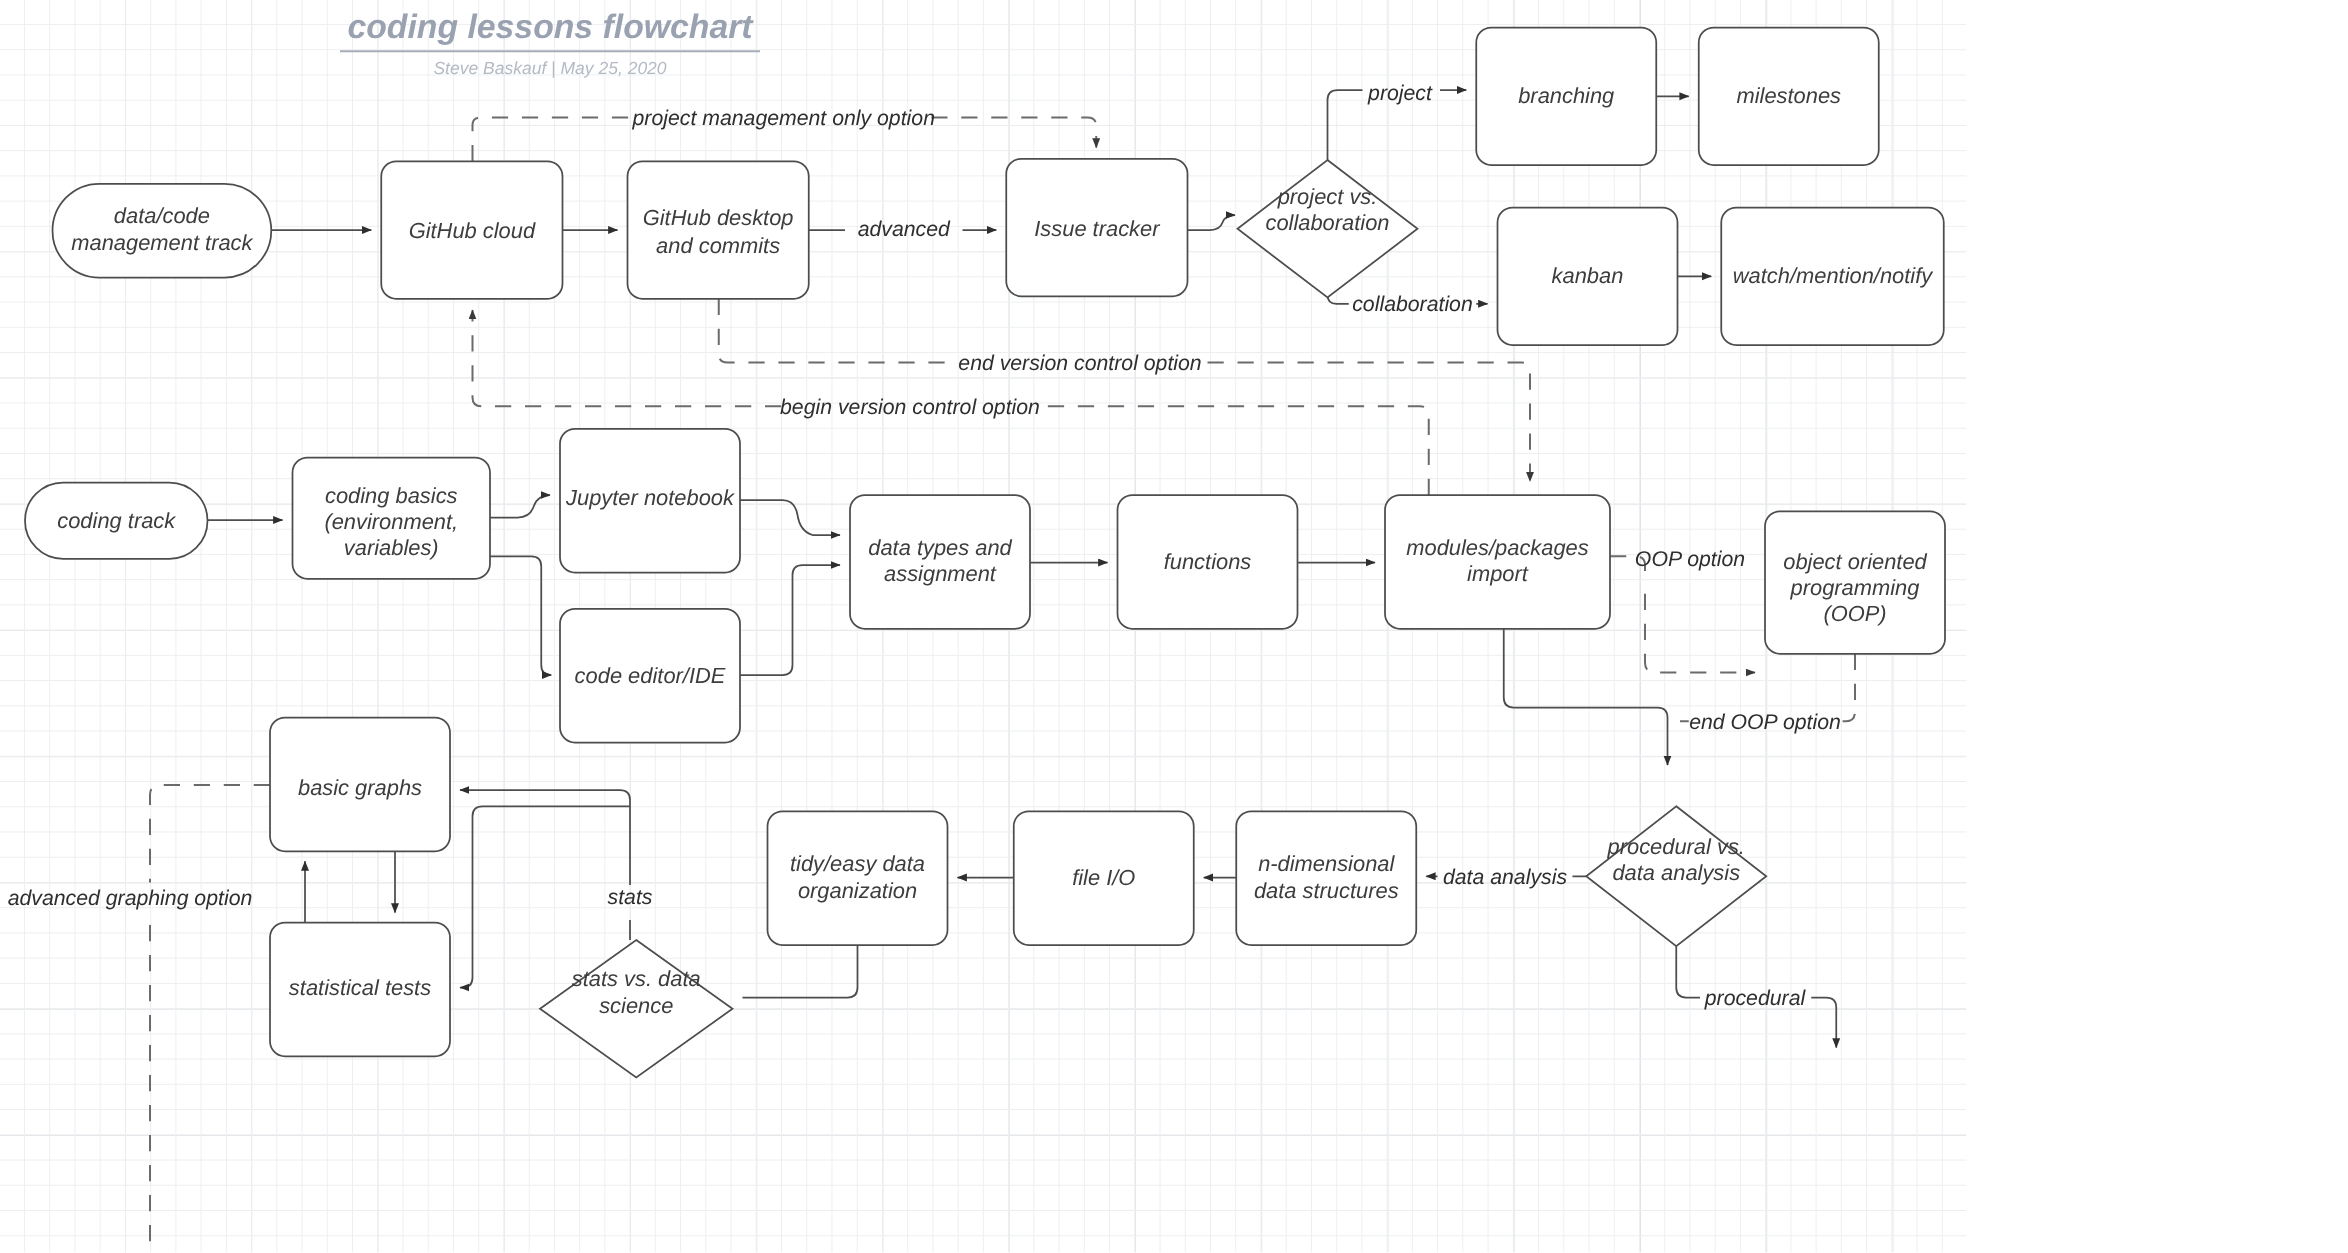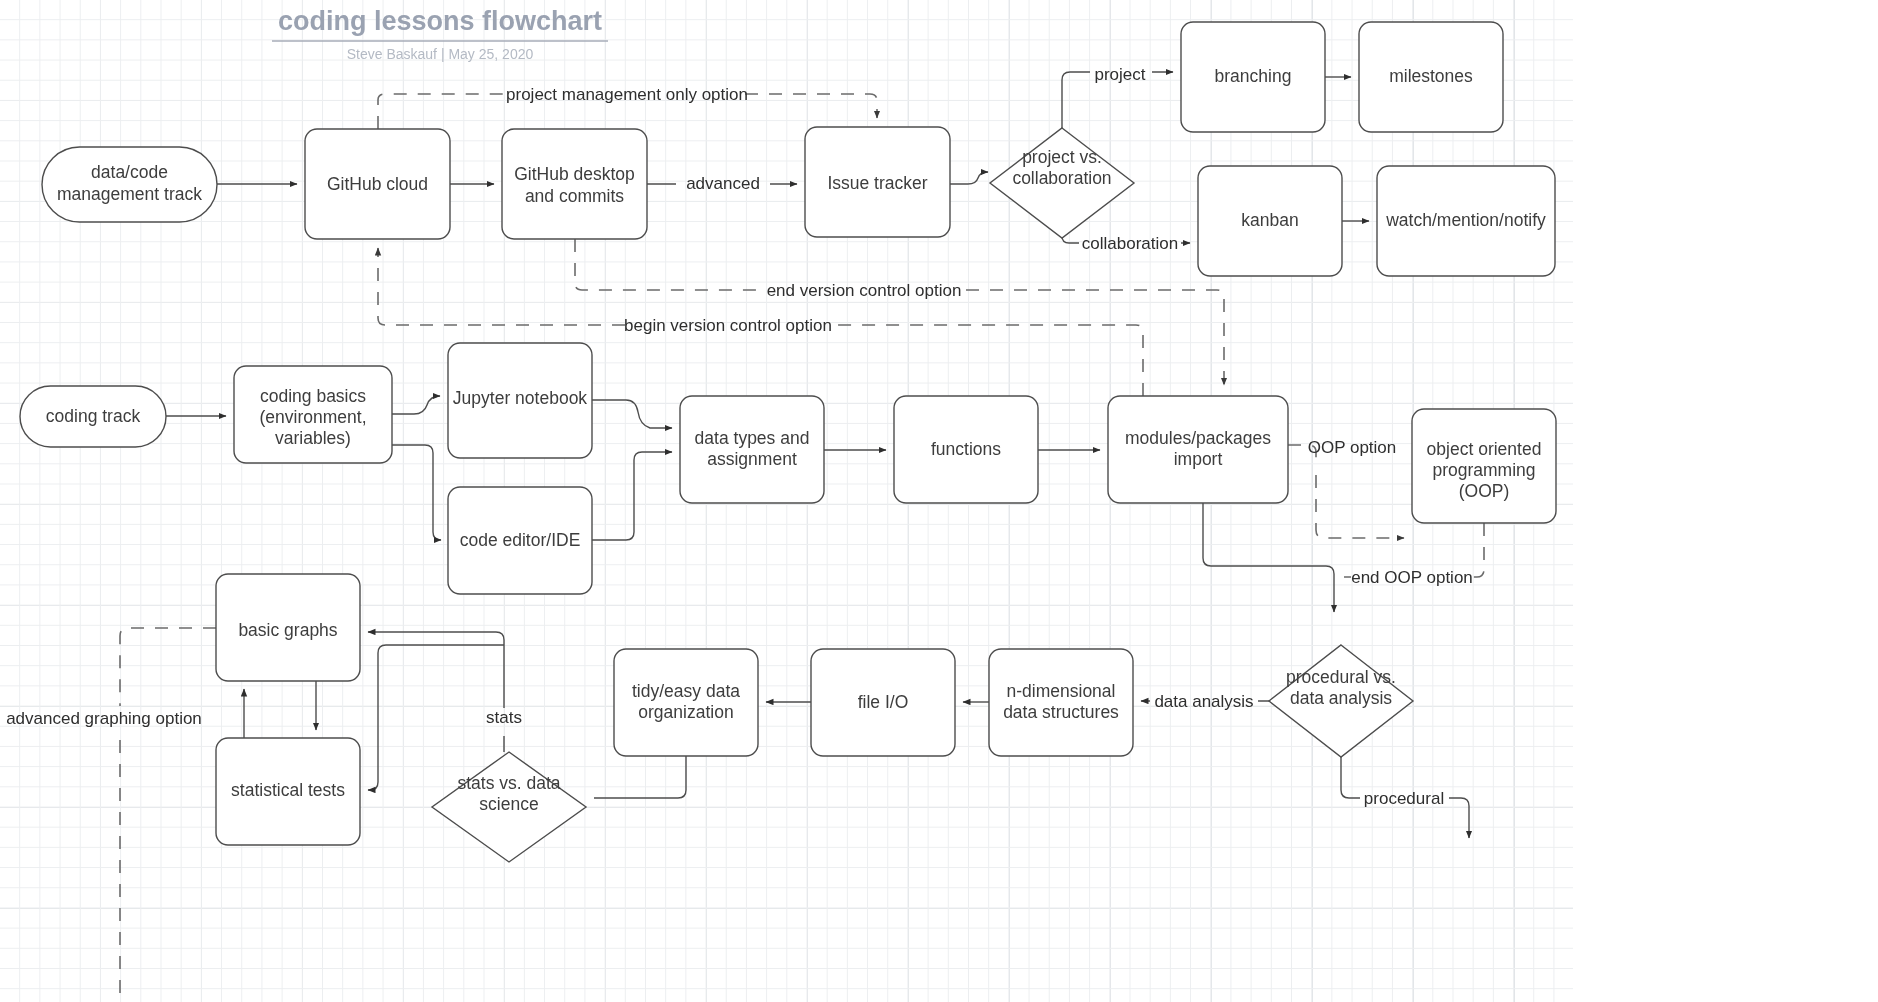--- a/index.html
+++ b/index.html
@@ -11,20 +11,21 @@
   #canvas{
     position:relative;width:1573px;height:1002px;
     background-color:#ffffff;
     background-image:
       linear-gradient(to right, #eceef0 1px, transparent 1px),
       linear-gradient(to bottom, #eceef0 1px, transparent 1px),
       linear-gradient(to right, #e2e5e8 1px, transparent 1px),
       linear-gradient(to bottom, #e2e5e8 1px, transparent 1px);
     background-size:20.2px 20.2px,20.2px 20.2px,101px 101px,101px 101px;
     background-position:-1px -1px,-1px -1px,-1px -1px,-1px -1px;
+    font-style:italic;
   }
   #diagram{position:absolute;left:0;top:0;width:1878px;height:1002px;}
   .node-rect{fill:#ffffff;stroke:#4d4d4d;stroke-width:1.4;}
   .node-diamond{fill:#ffffff;stroke:#4d4d4d;stroke-width:1.4;}
   .node-term{fill:#ffffff;stroke:#4d4d4d;stroke-width:1.4;}
   .nlabel{
     font-family:"Liberation Sans","DejaVu Sans",sans-serif;
     font-size:17.5px;fill:#3d3d3d;text-anchor:middle;
   }
   .elabel{

